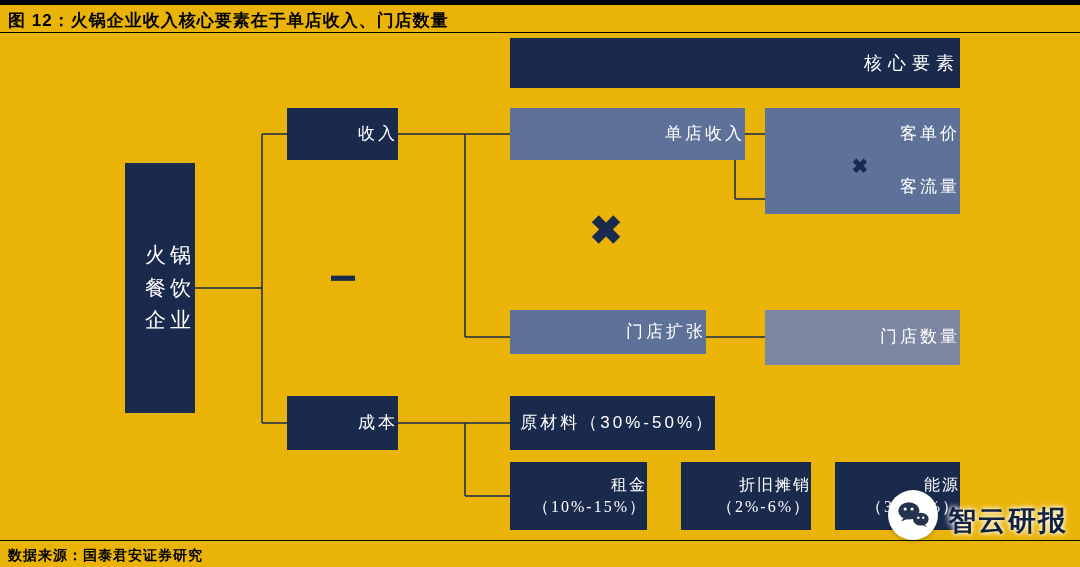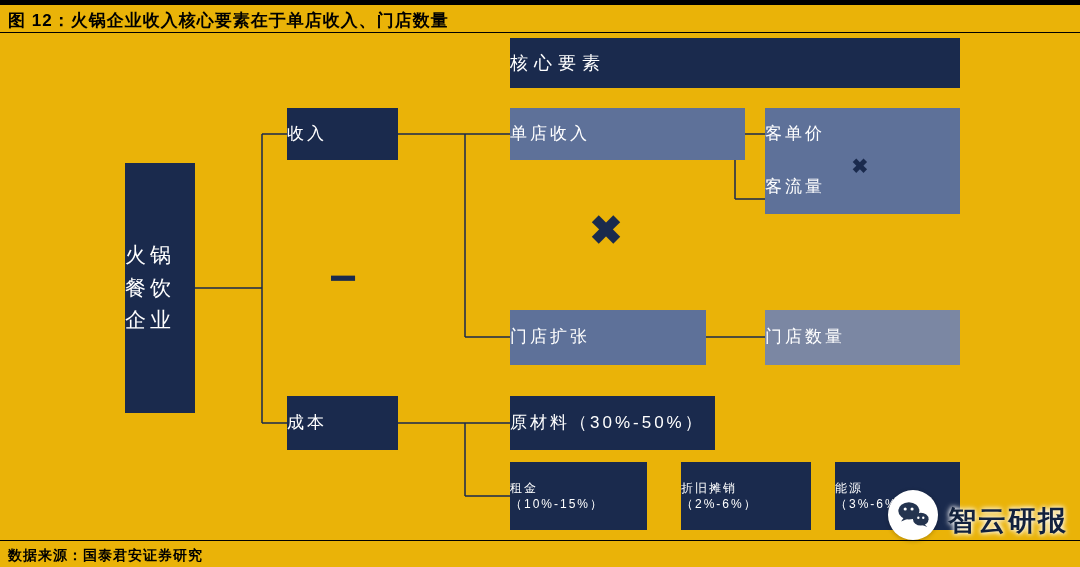--- a/index.html
+++ b/index.html
@@ -15,32 +15,32 @@
     position:absolute;left:8px;top:9px;width:1060px;
     font-size:17px;font-weight:bold;color:#000;letter-spacing:1px;
   }
   .title-rule{position:absolute;left:0;top:32px;width:1080px;height:1px;background:#000;}
 
   .connectors{position:absolute;left:0;top:0;width:1080px;height:567px;}
   .connectors path{stroke:var(--line,#1a2a4d);stroke-width:1.5;fill:none;}
 
   .box{
     position:absolute;
-    display:flex;flex-direction:column;align-items:flex-start;justify-content:center;
+    display:flex;flex-direction:column;align-items:flex-end;justify-content:center;
     color:#fff;text-align:center;
     font-size:17px;letter-spacing:3px;line-height:1.35;
   }
   .navy{background:var(--navy,#1a2a4d);}
   .slate{background:var(--slate,#5e7199);}
   .slate-light{background:var(--slate_light,#7b87a3);}
 
   .hdr{font-size:18px;letter-spacing:6px;}
   .root{font-size:21px;letter-spacing:4px;line-height:1.55;}
   .root span{display:block;}
-  .two-line{font-size:12px;letter-spacing:2px;}
+  .two-line{font-size:16px;letter-spacing:2px;font-family:Liberation Serif, serif;}
   .two-line span{display:block;}
 
   .op{
     position:absolute;transform:translate(-50%,-50%);
     color:var(--navy,#1a2a4d);font-weight:bold;line-height:1;
   }
   .op-big{font-size:40px;}
   .op-small{font-size:20px;}
   .op-minus{font-size:48px;}
 
@@ -100,21 +100,21 @@
 
   <div class="box slate" style="left:510px;top:108px;width:235px;height:52px">
     <span>单店收入</span>
   </div>
   <div class="box slate" style="left:765px;top:108px;width:195px;height:52px">
     <span>客单价</span>
   </div>
   <div class="box slate" style="left:765px;top:160px;width:195px;height:54px">
     <span>客流量</span>
   </div>
-  <div class="box slate" style="left:510px;top:310px;width:196px;height:55px">
+  <div class="box slate" style="left:510px;top:310px;width:196px;height:44px">
     <span>门店扩张</span>
   </div>
   <div class="box slate-light" style="left:765px;top:310px;width:195px;height:55px">
     <span>门店数量</span>
   </div>
 
   <div class="op op-minus" style="left:343px;top:278px">−</div>
   <div class="op op-big" style="left:606px;top:230px">✖</div>
   <div class="op op-small" style="left:860px;top:166px">✖</div>
 

